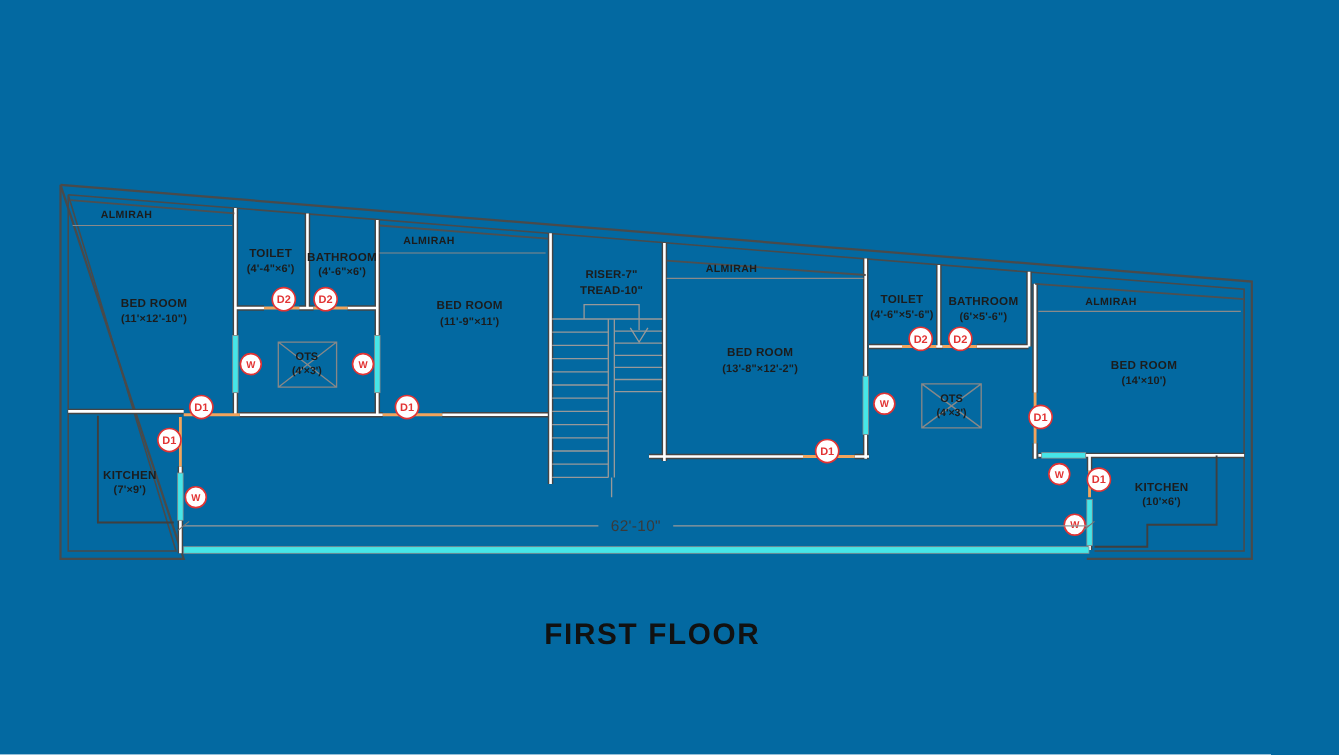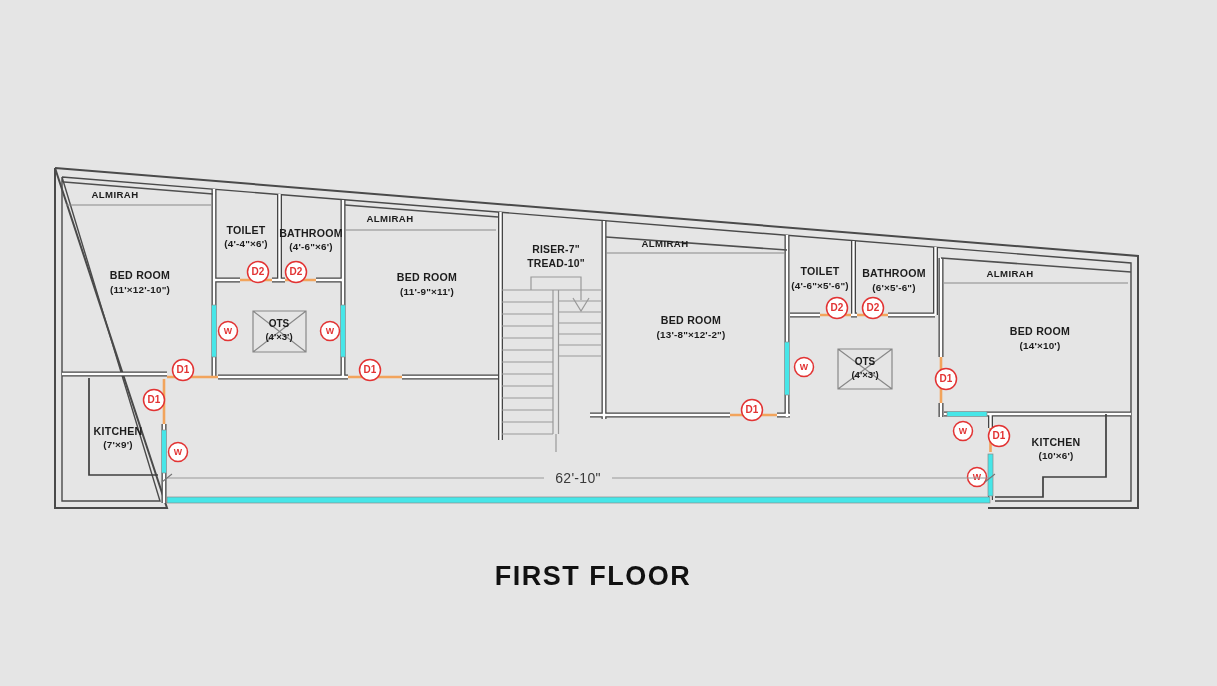--- a/index.html
+++ b/index.html
@@ -1,16 +1,16 @@
 <!DOCTYPE html>
 <html><head>
 <meta charset="utf-8">
 <style>
   html,body{margin:0;padding:0;background:#ffffff;}
-  .stage{position:relative;width:1217px;height:686px;background:#e5e5e5;overflow:hidden;
+  .stage{position:relative;width:1217px;height:686px;background:#0369a1;overflow:hidden;
          font-family:"Liberation Sans",sans-serif;}
   svg{position:absolute;left:0;top:0;}
   text{font-family:"Liberation Sans",sans-serif;fill:#1c1c1c;text-anchor:middle;}
   .room-name{font-size:10.6px;font-weight:bold;letter-spacing:.25px;}
   .room-size{font-size:9.9px;font-weight:bold;letter-spacing:.2px;}
   .almirah-label{font-size:9.6px;font-weight:bold;letter-spacing:.4px;}
   .stair-label{font-size:10.4px;font-weight:bold;letter-spacing:.2px;}
   .ots-name{font-size:10px;font-weight:bold;}
   .ots-size{font-size:9.6px;font-weight:bold;}
   .dim-text{font-size:14px;fill:#3a3a3a;letter-spacing:.3px;}

